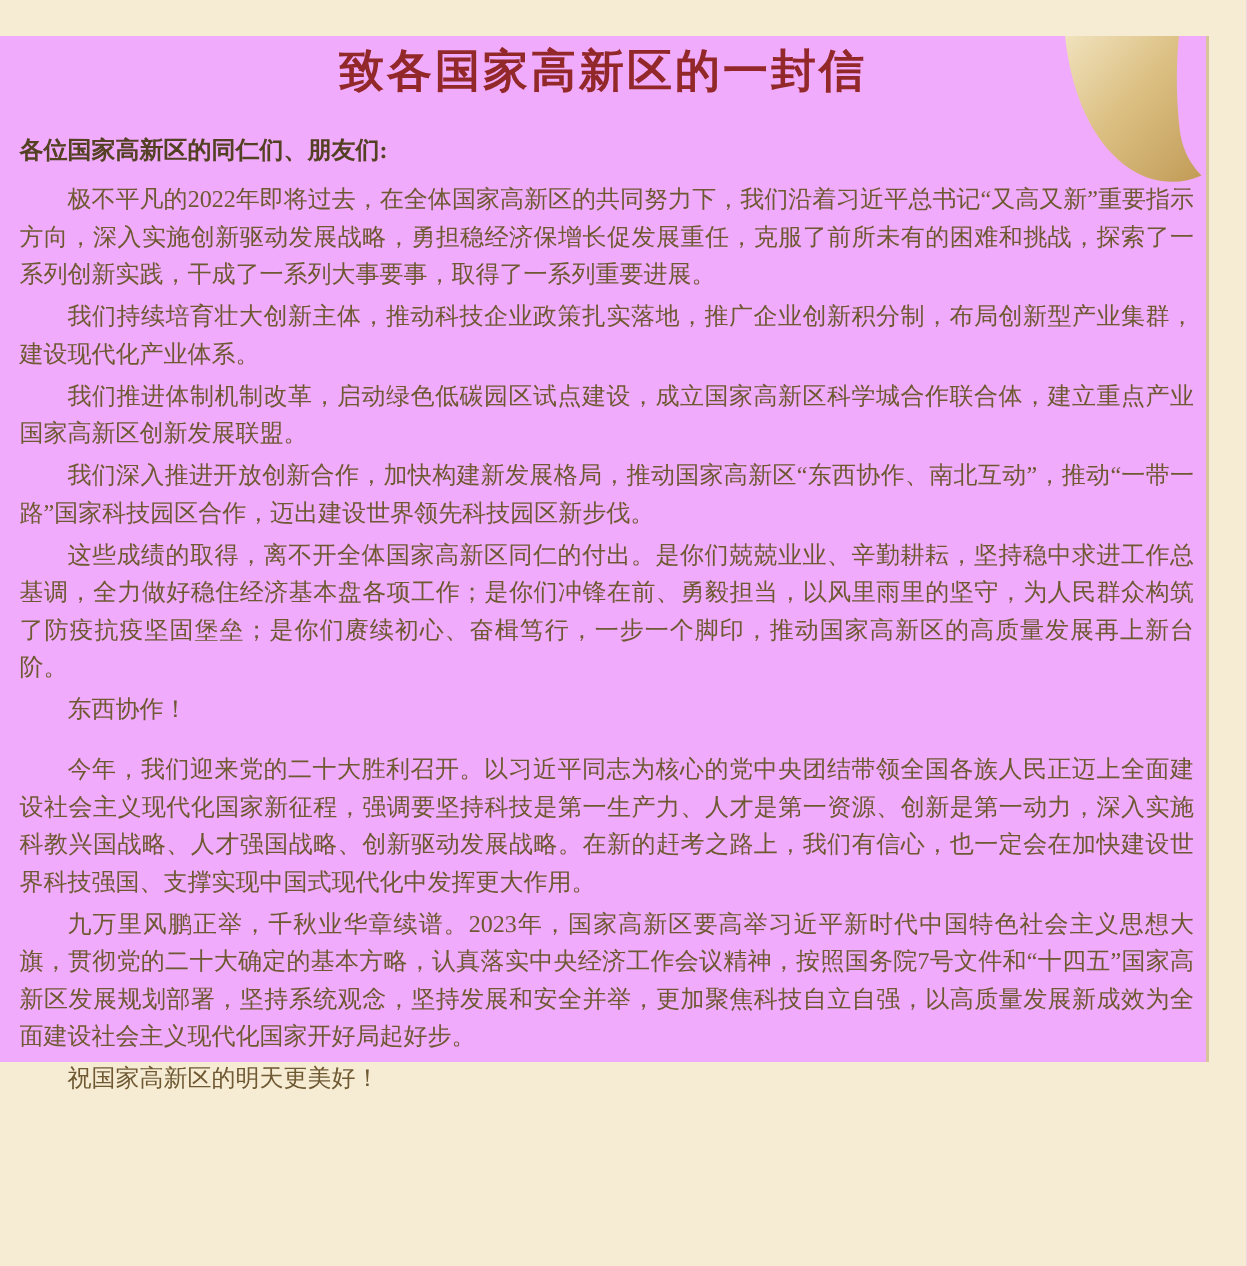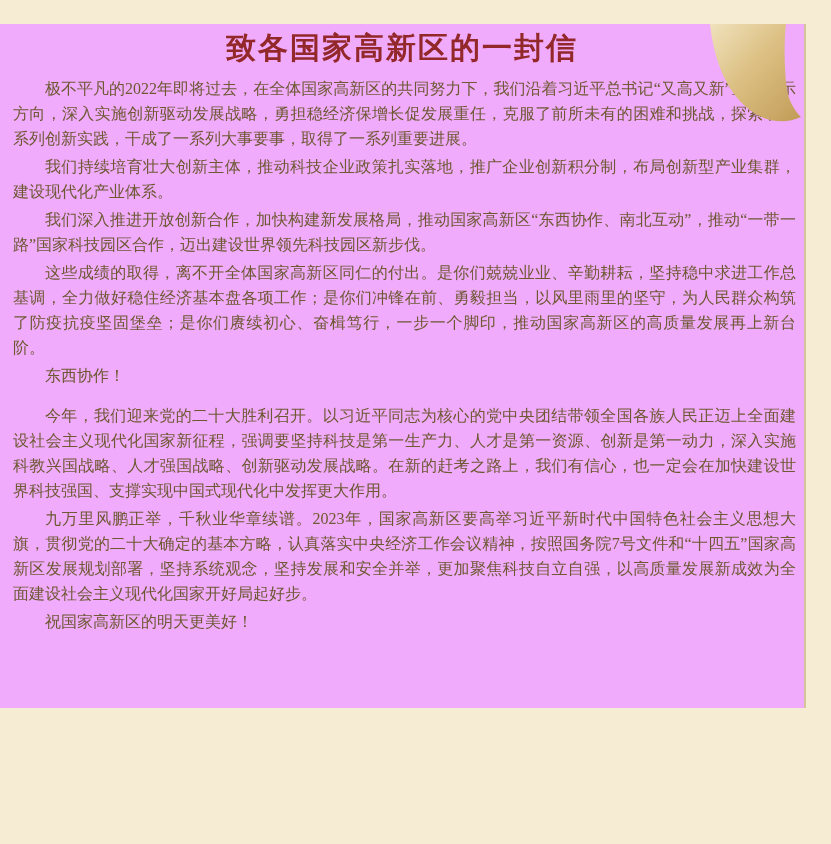--- a/index.html
+++ b/index.html
@@ -91,24 +91,26 @@
     <path d="M 26 0
              C 30 38, 44 72, 70 89
              C 84 98, 102 100, 117 93
              C 110 86, 105 77, 103 66
              C 100 44, 100 18, 102 0
              Z" fill="url(#ribbonGold)"></path>
   </svg>
 
   <h1 class="title">致各国家高新区的一封信</h1>
 
+  <div class="salutation">各位国家高新区的同仁们、朋友们:</div>
 
   <div class="content">
     <p>极不平凡的2022年即将过去，在全体国家高新区的共同努力下，我们沿着习近平总书记“又高又新”重要指示方向，深入实施创新驱动发展战略，勇担稳经济保增长促发展重任，克服了前所未有的困难和挑战，探索了一系列创新实践，干成了一系列大事要事，取得了一系列重要进展。</p>
     <p>我们持续培育壮大创新主体，推动科技企业政策扎实落地，推广企业创新积分制，布局创新型产业集群，建设现代化产业体系。</p>
+    <p>我们推进体制机制改革，启动绿色低碳园区试点建设，成立国家高新区科学城合作联合体，建立重点产业国家高新区创新发展联盟。</p>
     <p>我们深入推进开放创新合作，加快构建新发展格局，推动国家高新区“东西协作、南北互动”，推动“一带一路”国家科技园区合作，迈出建设世界领先科技园区新步伐。</p>
     <p>这些成绩的取得，离不开全体国家高新区同仁的付出。是你们兢兢业业、辛勤耕耘，坚持稳中求进工作总基调，全力做好稳住经济基本盘各项工作；是你们冲锋在前、勇毅担当，以风里雨里的坚守，为人民群众构筑了防疫抗疫坚固堡垒；是你们赓续初心、奋楫笃行，一步一个脚印，推动国家高新区的高质量发展再上新台阶。</p>
     <p>东西协作！</p>
     <p class="extra-gap">今年，我们迎来党的二十大胜利召开。以习近平同志为核心的党中央团结带领全国各族人民正迈上全面建设社会主义现代化国家新征程，强调要坚持科技是第一生产力、人才是第一资源、创新是第一动力，深入实施科教兴国战略、人才强国战略、创新驱动发展战略。在新的赶考之路上，我们有信心，也一定会在加快建设世界科技强国、支撑实现中国式现代化中发挥更大作用。</p>
     <p>九万里风鹏正举，千秋业华章续谱。2023年，国家高新区要高举习近平新时代中国特色社会主义思想大旗，贯彻党的二十大确定的基本方略，认真落实中央经济工作会议精神，按照国务院7号文件和“十四五”国家高新区发展规划部署，坚持系统观念，坚持发展和安全并举，更加聚焦科技自立自强，以高质量发展新成效为全面建设社会主义现代化国家开好局起好步。</p>
     <p>祝国家高新区的明天更美好！</p>
   </div>
 
 </div>
 

